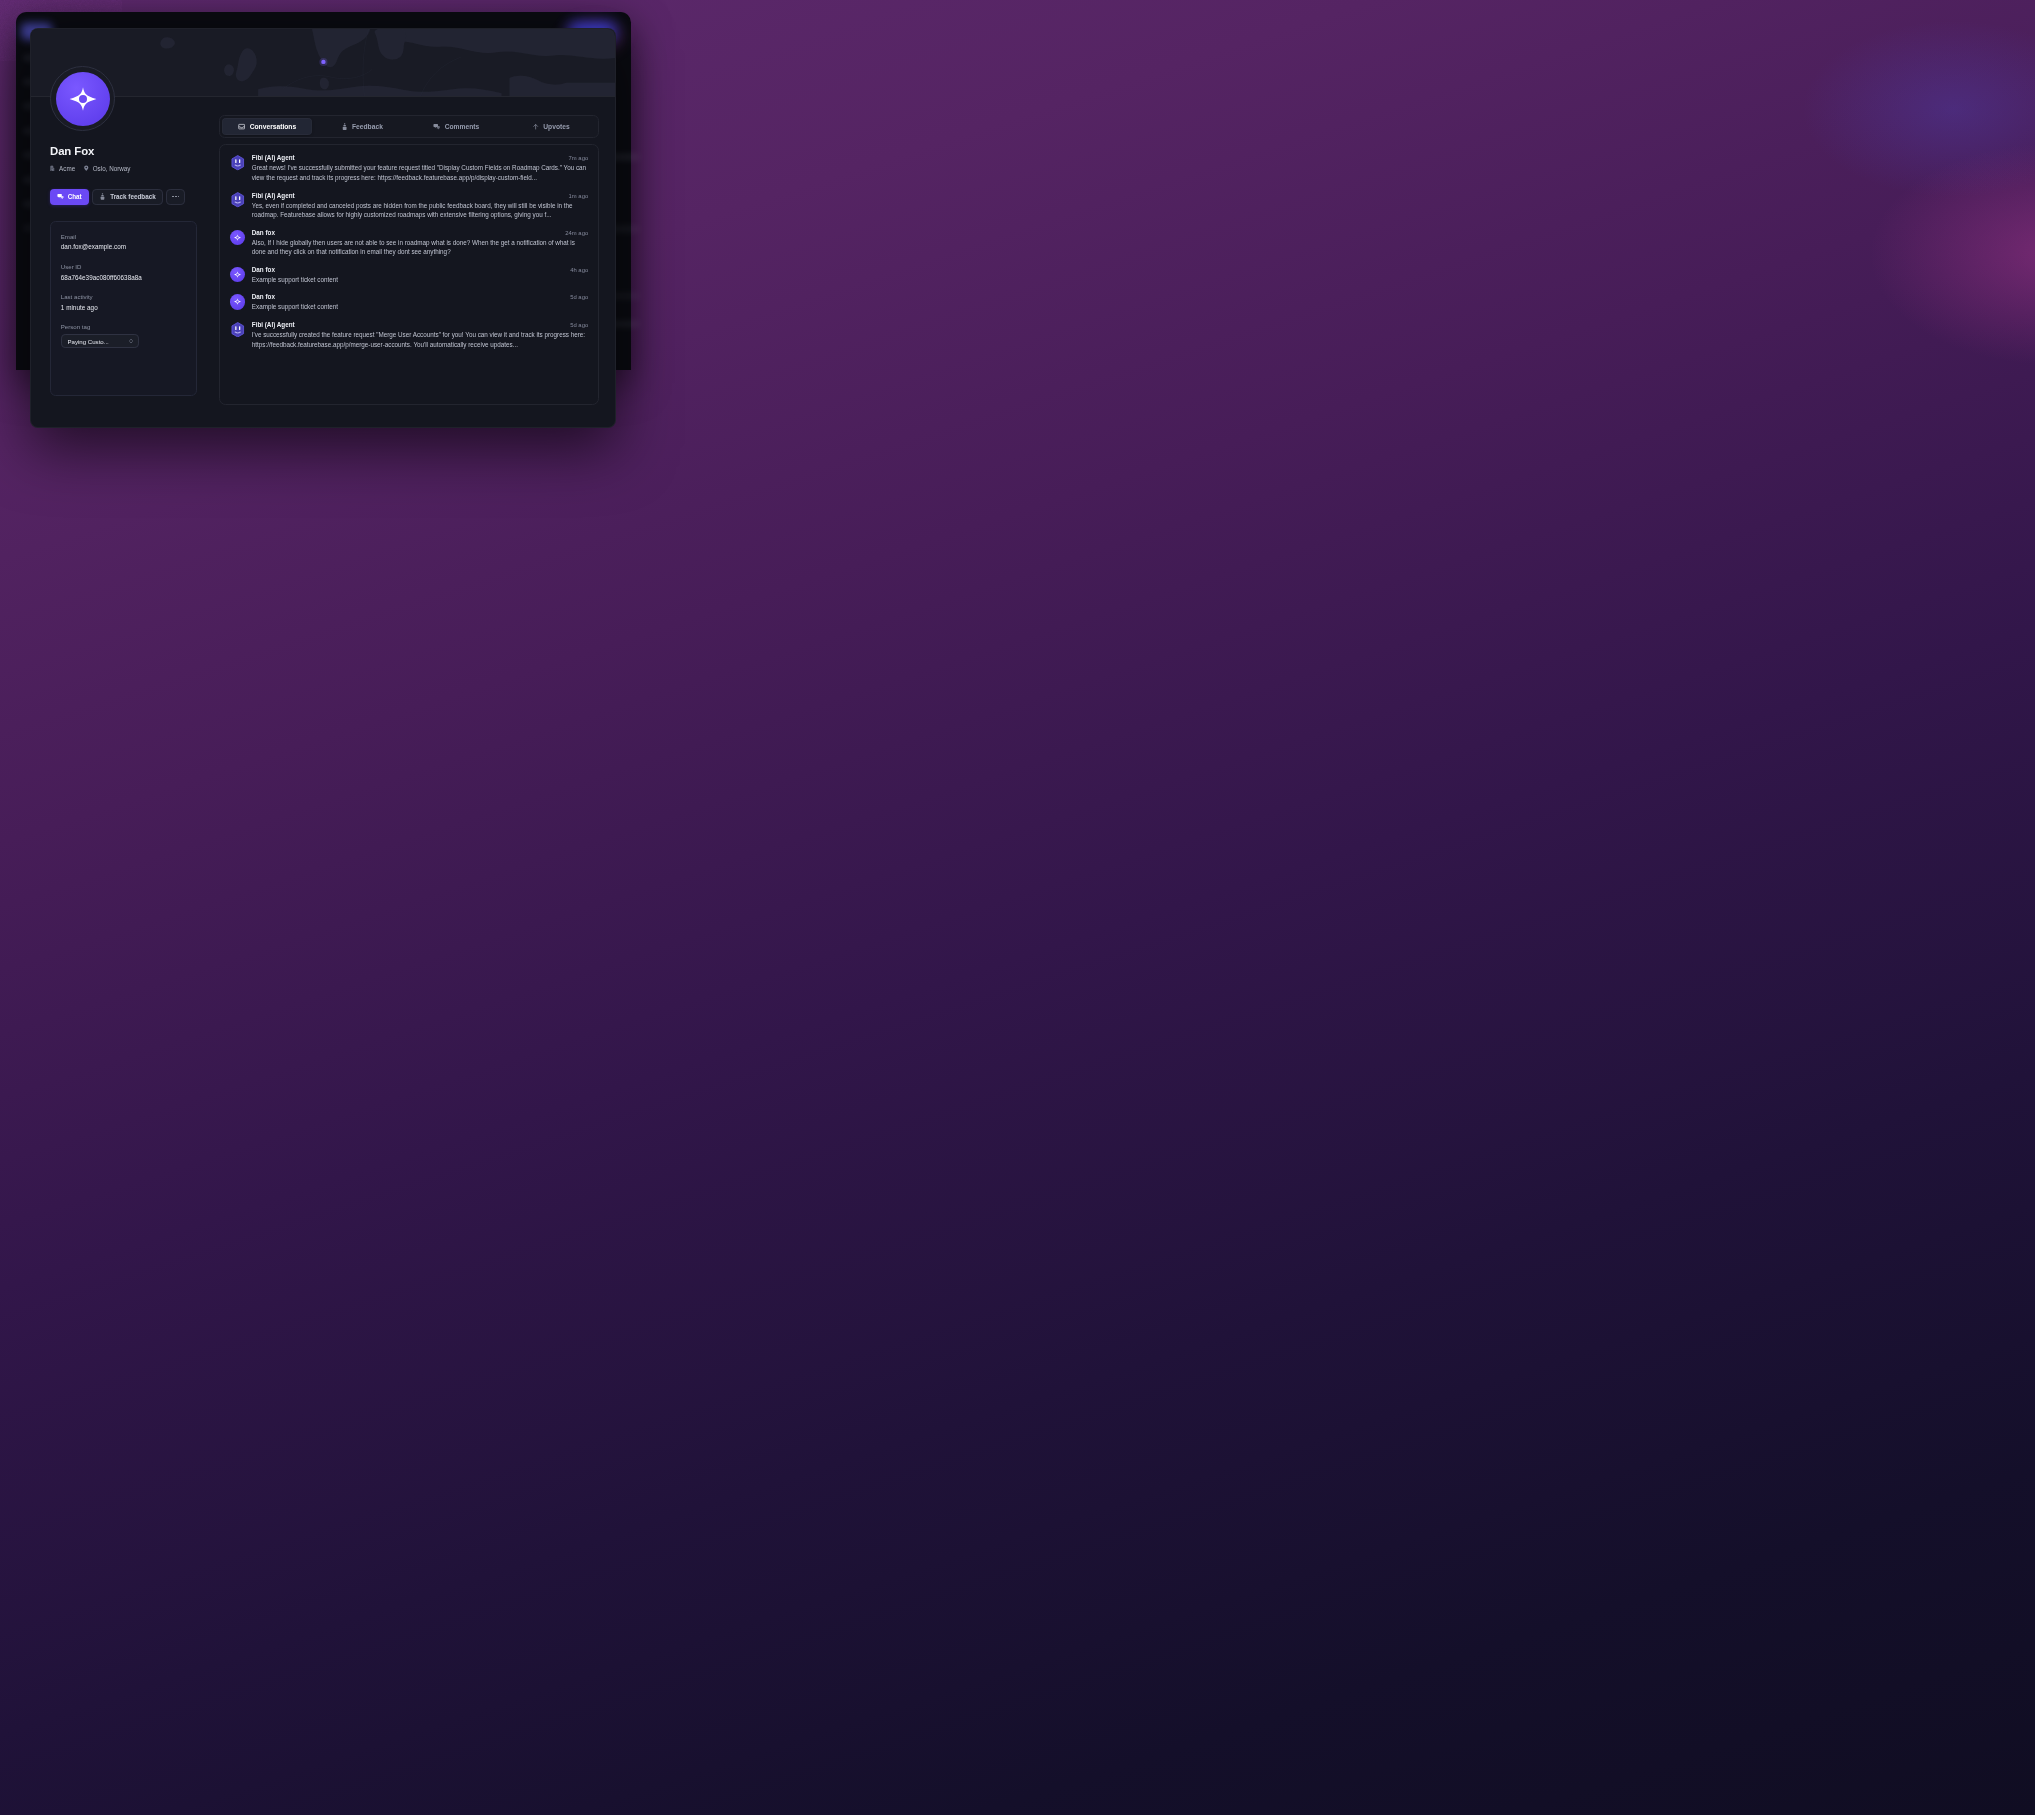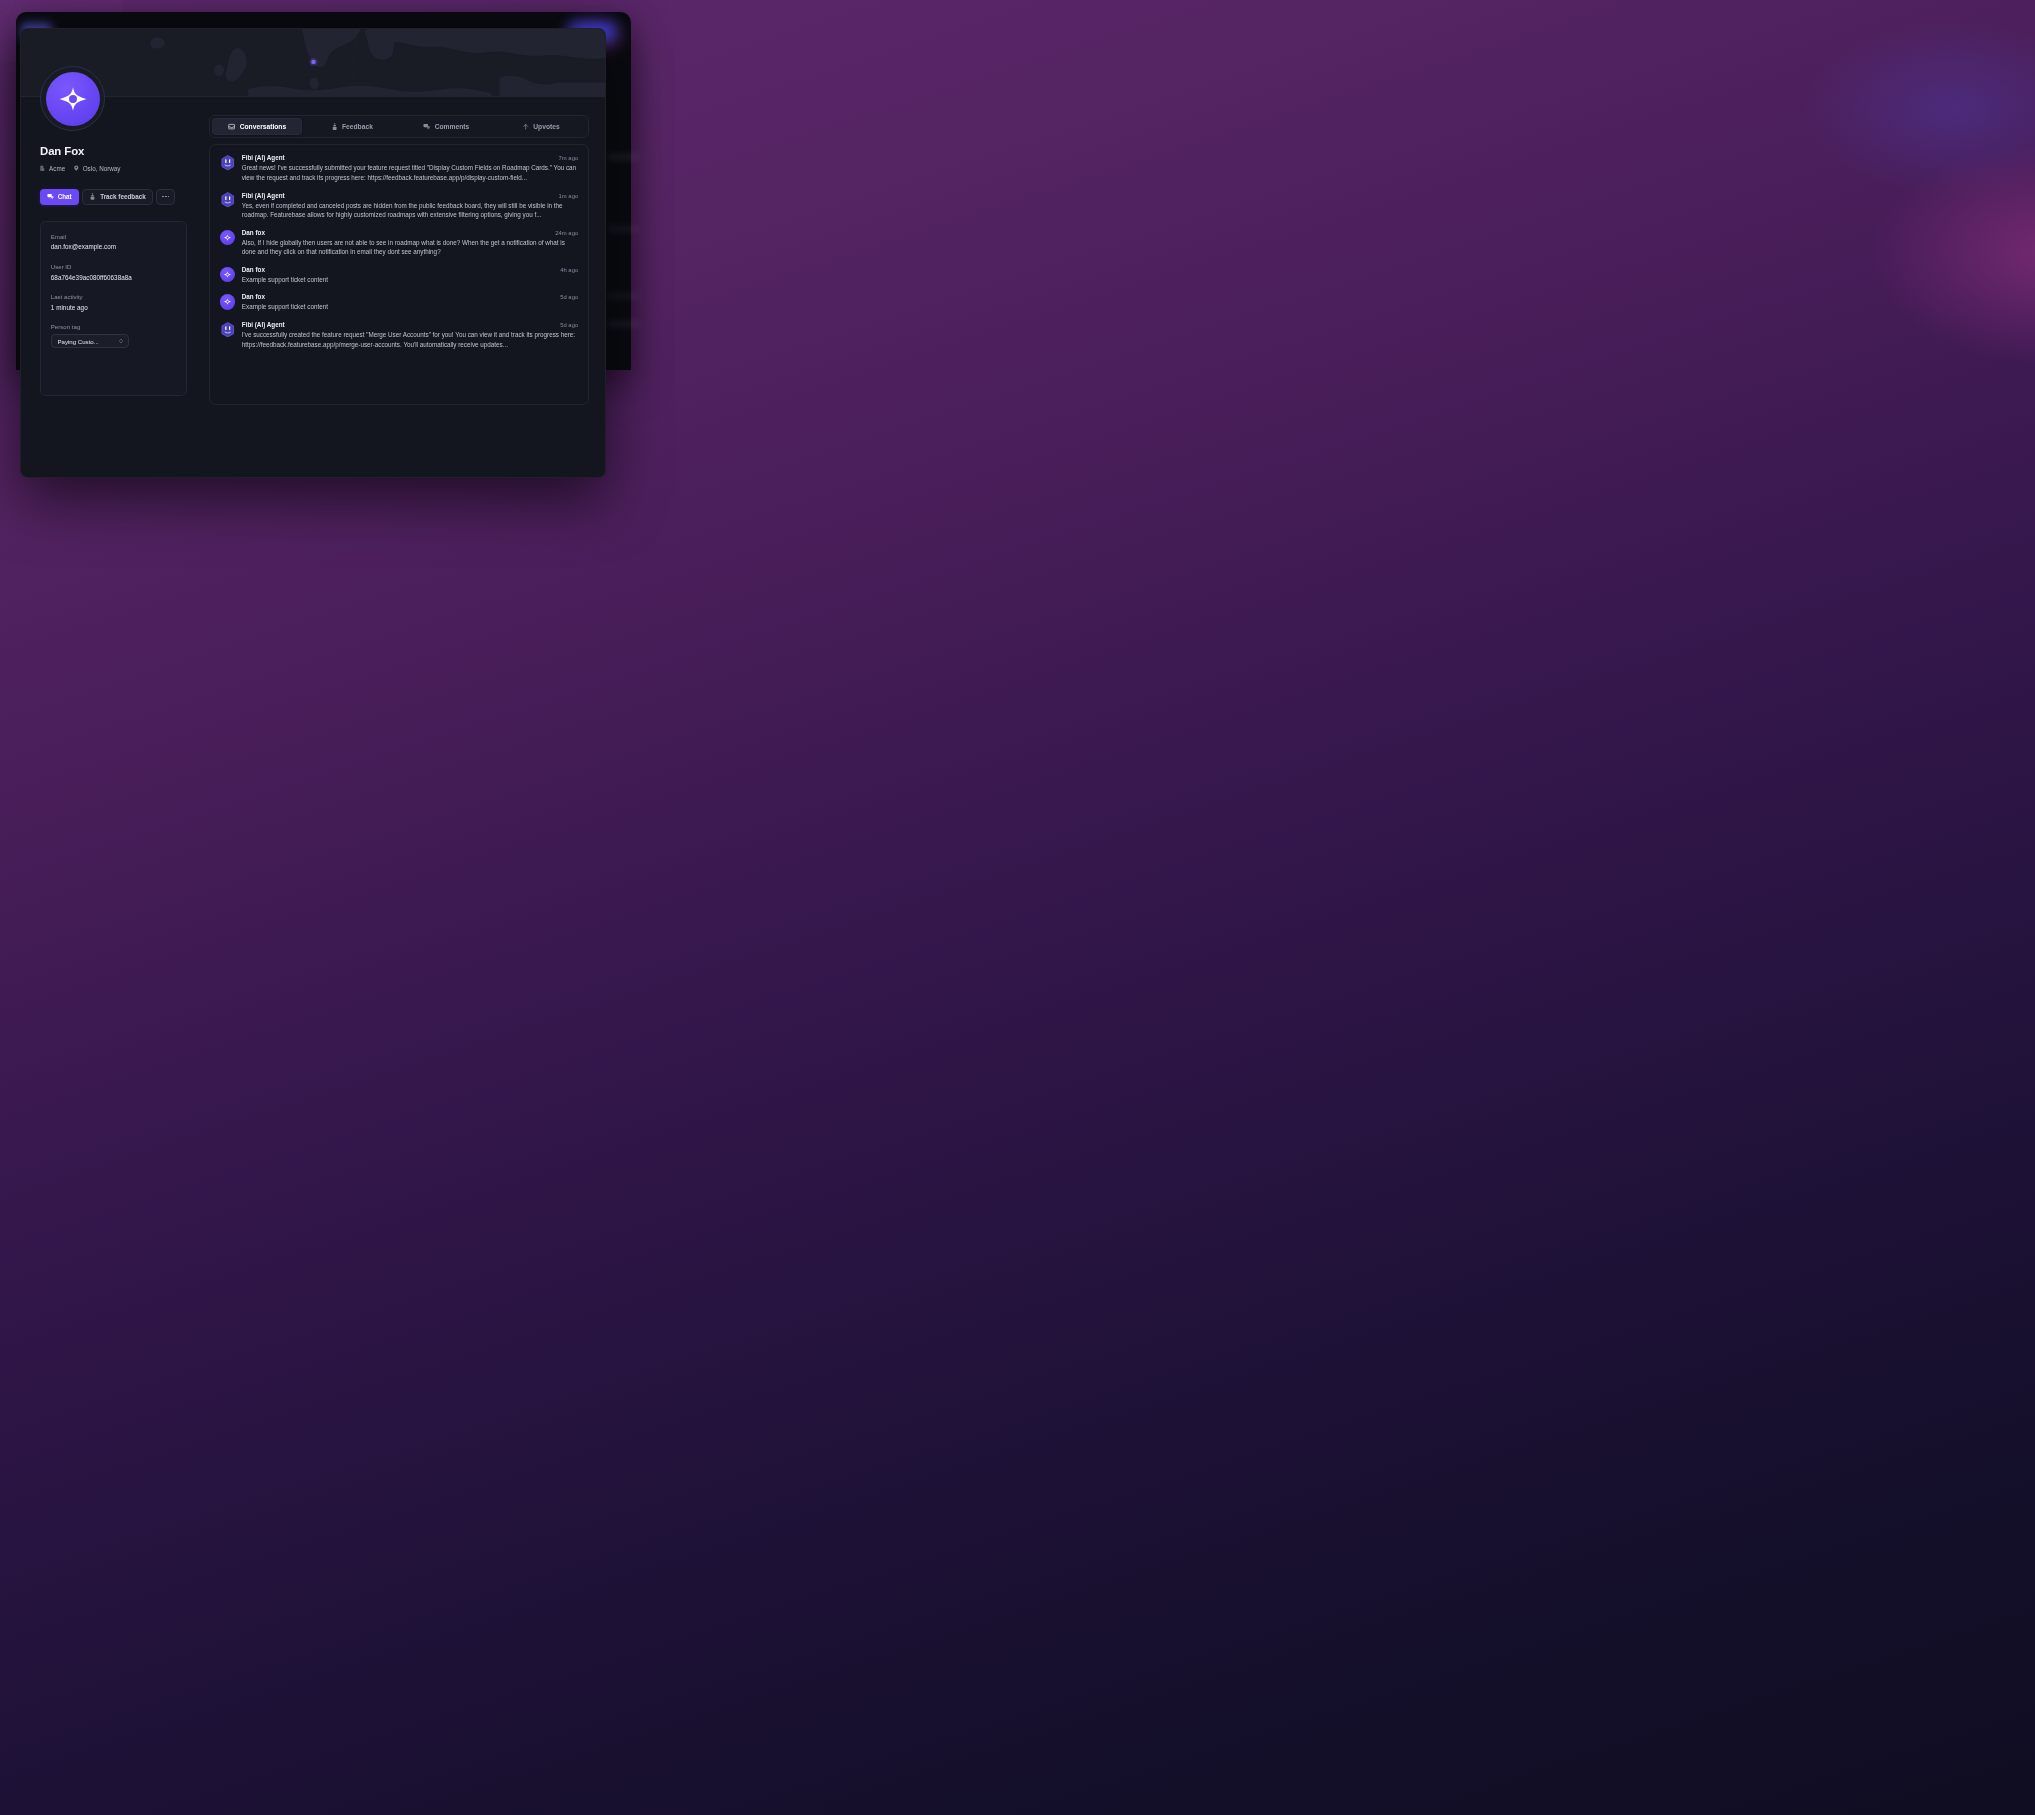--- a/index.html
+++ b/index.html
@@ -24,21 +24,21 @@
   .bg-logo   { left:5.7px; top:11.4px; width:31px; height:17px; background:#41429e; filter:blur(4.5px); opacity:.95; }
   .bg-side   { left:7.3px; width:18px; height:8.1px; background:#2c2f3b; filter:blur(2.8px); opacity:.38; }
   .bg-topbtn { left:553px; top:11px; width:46px; height:17px; background:#3c43e8; filter:blur(7px); opacity:.95; }
   .bg-topglow{ left:541px; top:2.4px; width:73px; height:45px; border-radius:50%;
                background:radial-gradient(closest-side, rgba(120,90,255,.45), rgba(190,60,170,.25), transparent); filter:blur(5.7px); }
   .bg-band   { left:591px; width:32px; height:6.5px; background:#9aa0b5; filter:blur(3.3px); }
   .bg-blob-bl{ left:32px; top:328px; width:53px; height:30px; border-radius:50%;
                background:#b9c0d4; filter:blur(9.8px); opacity:.28; }
 
   
-  .modal { position:absolute; left:20px; top:28px; width:586px; height:450px;
+  .modal { position:absolute; left:30px; top:28px; width:586px; height:400px;
     background:#14161f; border:0.4px solid rgba(255,255,255,.05); border-radius:8.1px;
     box-shadow:0 20.4px 57px rgba(0,0,0,.6); overflow:hidden; }
 
   .map-section { position:absolute; left:0; top:0; width:100%; height:68px;
     background:#191b25; border-bottom:0.4px solid #24262f; }
   .map-section svg { display:block; width:100%; height:100%; }
 
   
   .profile-avatar { position:absolute; left:19px; top:37px; width:65px; height:65px;
     border-radius:50%; background:#191b24; border:0.8px solid #2d3040; z-index:5;

